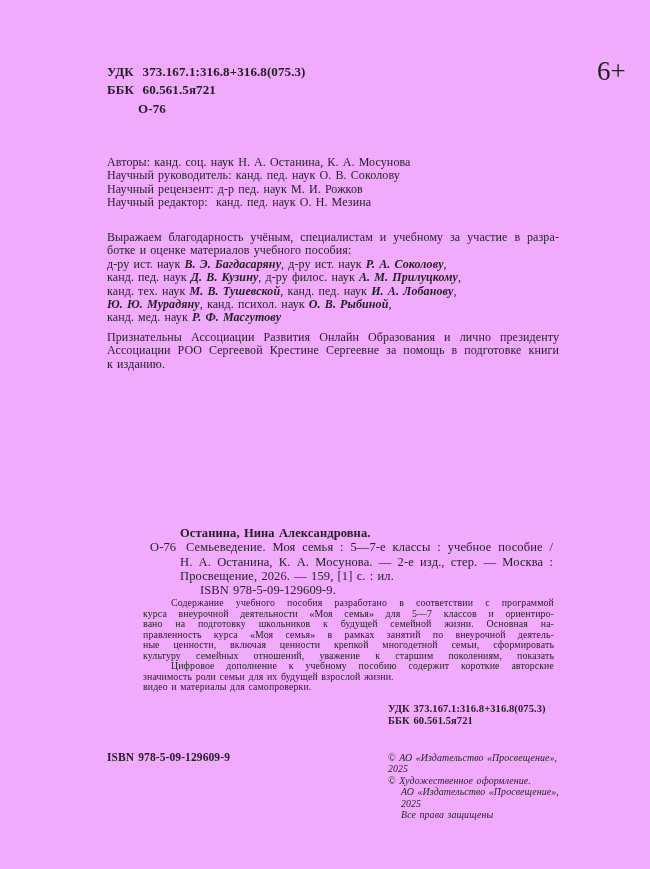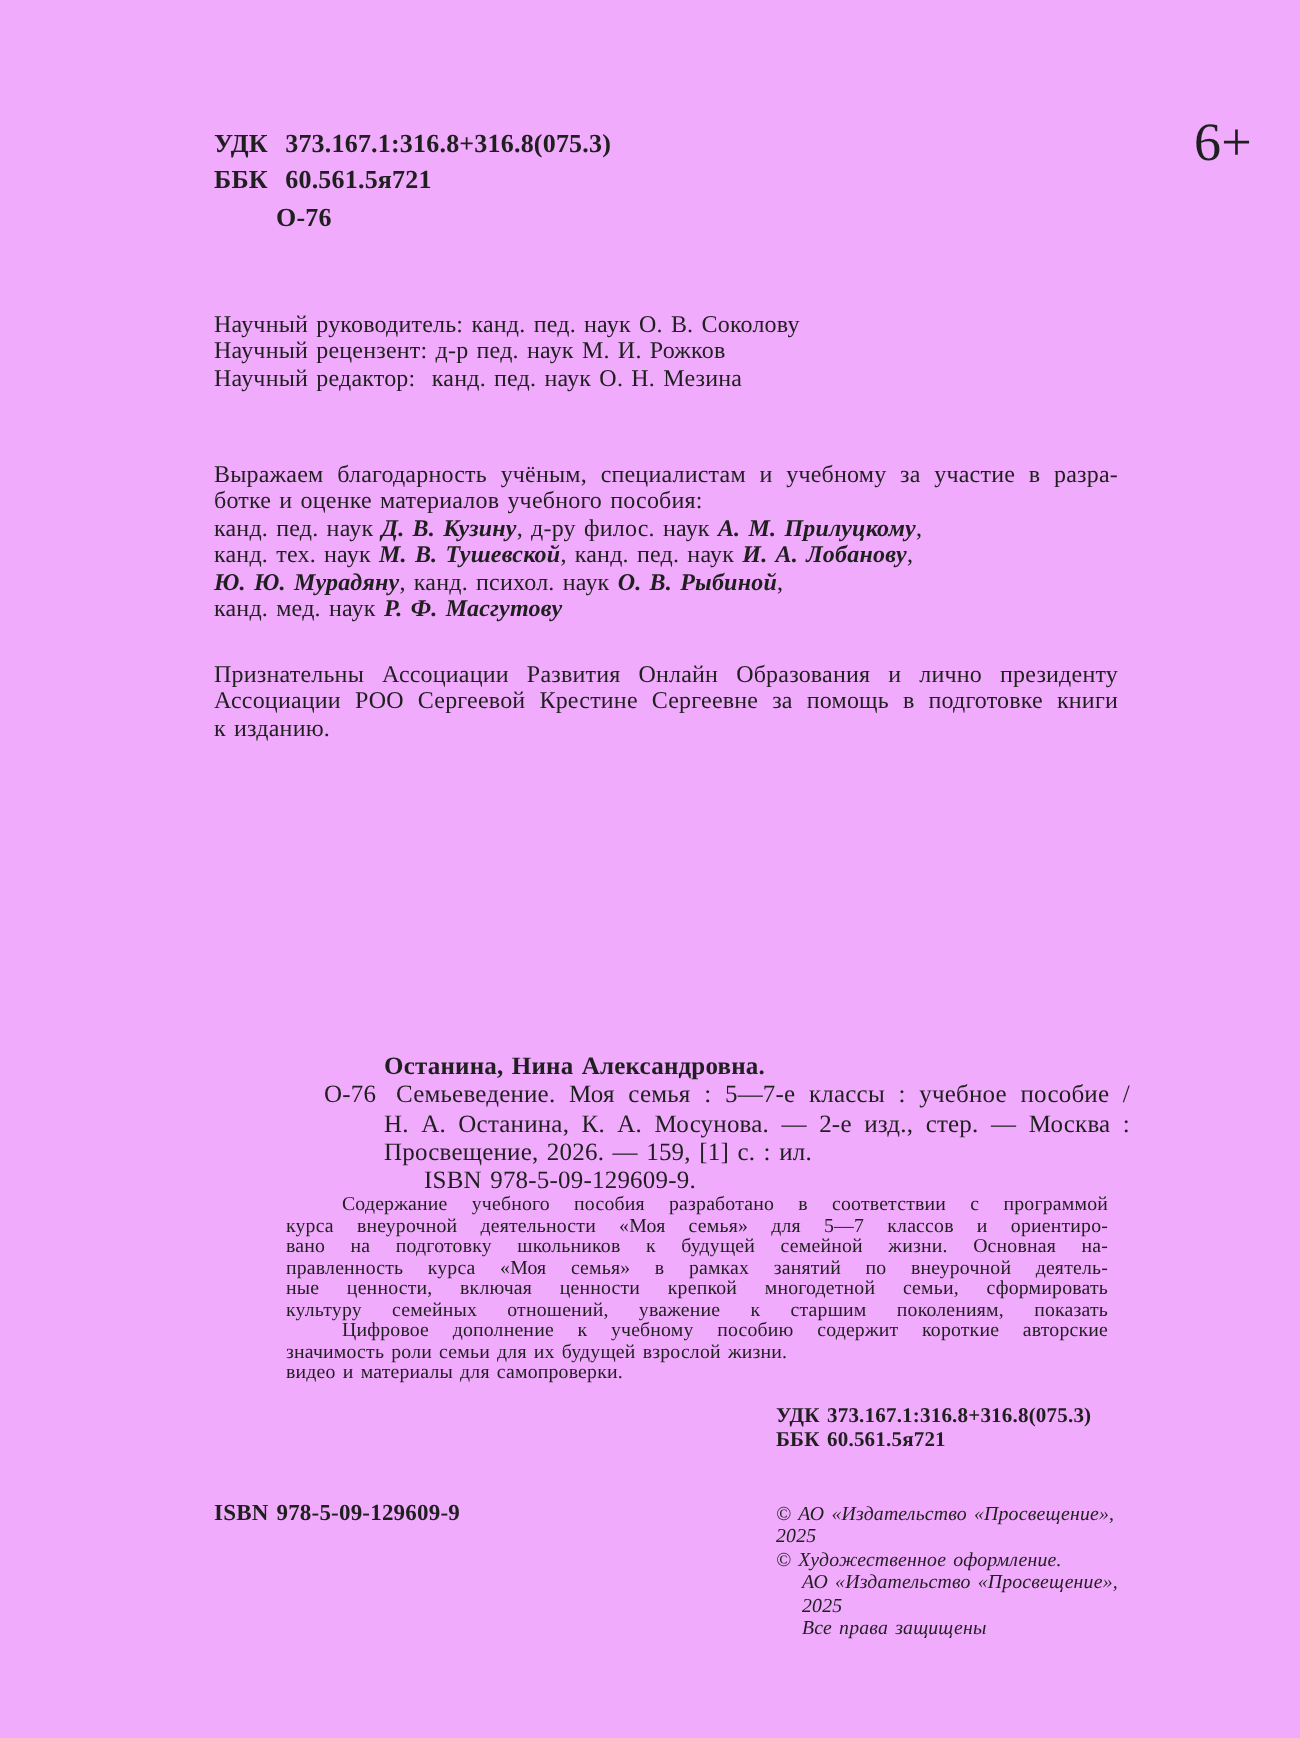--- a/index.html
+++ b/index.html
@@ -17,21 +17,21 @@
   .ind-isbn{text-indent:20px;}
   .ind-hang{padding-left:13px;}
 
   .top-meta{left:107px;top:63px;font-size:13px;line-height:18.4px;font-weight:bold;}
   .top-meta .code-line{padding-left:31px;}
   .age{left:597px;top:56px;font-size:27px;line-height:30px;}
   .credits{left:107px;top:156px;width:460px;font-size:12px;line-height:13.4px;}
   .ack{left:107px;top:231px;width:452px;font-size:12px;line-height:13.4px;}
   .grat{left:107px;top:331px;width:452px;font-size:12px;line-height:13.4px;}
 
-  .card{left:162px;top:526px;width:404px;font-size:12.5px;line-height:14.3px;}
+  .card{left:150px;top:526px;width:404px;font-size:12.5px;line-height:14.3px;}
   .card-header{margin-left:30px;font-weight:bold;}
   .card-code{position:absolute;left:0;top:14.3px;}
   .card-body{margin-left:30px;width:373px;}
 
   .annot{left:143px;top:598px;width:411px;font-size:9.9px;line-height:10.5px;}
   .budk{left:388px;top:703px;font-size:10.5px;line-height:12.2px;font-weight:bold;}
   .isbn{left:107px;top:751px;font-size:11.5px;line-height:13px;font-weight:bold;}
   .copyright{left:388px;top:752px;width:180px;font-size:9.9px;line-height:11.4px;font-style:italic;}
 </style>
 </head>
@@ -41,28 +41,30 @@
 
   <div class="abs top-meta">
     <div class="tl">УДК  373.167.1:316.8+316.8(075.3)</div>
     <div class="tl">ББК  60.561.5я721</div>
     <div class="tl code-line">О-76</div>
   </div>
 
   <div class="abs age">6+</div>
 
   <div class="abs credits">
+      <div class="tl"><span>Авторы: канд. соц. наук Н. А. Останина, К. А. Мосунова</span></div>
       <div class="tl"><span>Научный руководитель: канд. пед. наук О. В. Соколову</span></div>
       <div class="tl"><span>Научный рецензент: д-р пед. наук М. И. Рожков</span></div>
       <div class="tl"><span>Научный редактор:  канд. пед. наук О. Н. Мезина</span></div>
     </div>
 
   <div class="abs ack">
       <div class="tl jl"><span>Выражаем благодарность учёным, специалистам и учебному за участие в разра-</span></div>
       <div class="tl"><span>ботке и оценке материалов учебного пособия:</span></div>
+      <div class="tl"><span>д-ру ист. наук </span><span class="bi">В. Э. Багдасаряну</span><span>, д-ру ист. наук </span><span class="bi">Р. А. Соколову</span><span>,</span></div>
       <div class="tl"><span>канд. пед. наук </span><span class="bi">Д. В. Кузину</span><span>, д-ру филос. наук </span><span class="bi">А. М. Прилуцкому</span><span>,</span></div>
       <div class="tl"><span>канд. тех. наук </span><span class="bi">М. В. Тушевской</span><span>, канд. пед. наук </span><span class="bi">И. А. Лобанову</span><span>,</span></div>
       <div class="tl"><span class="bi">Ю. Ю. Мурадяну</span><span>, канд. психол. наук </span><span class="bi">О. В. Рыбиной</span><span>,</span></div>
       <div class="tl"><span>канд. мед. наук </span><span class="bi">Р. Ф. Масгутову</span></div>
     </div>
 
   <div class="abs grat">
       <div class="tl jl"><span>Признательны Ассоциации Развития Онлайн Образования и лично президенту</span></div>
       <div class="tl jl"><span>Ассоциации РОО Сергеевой Крестине Сергеевне за помощь в подготовке книги</span></div>
       <div class="tl"><span>к изданию.</span></div>

